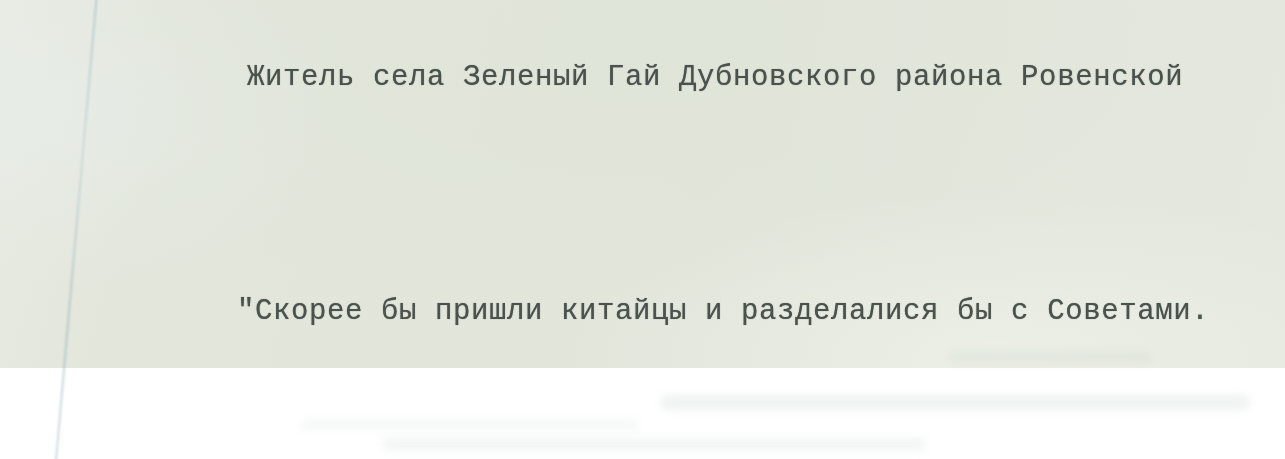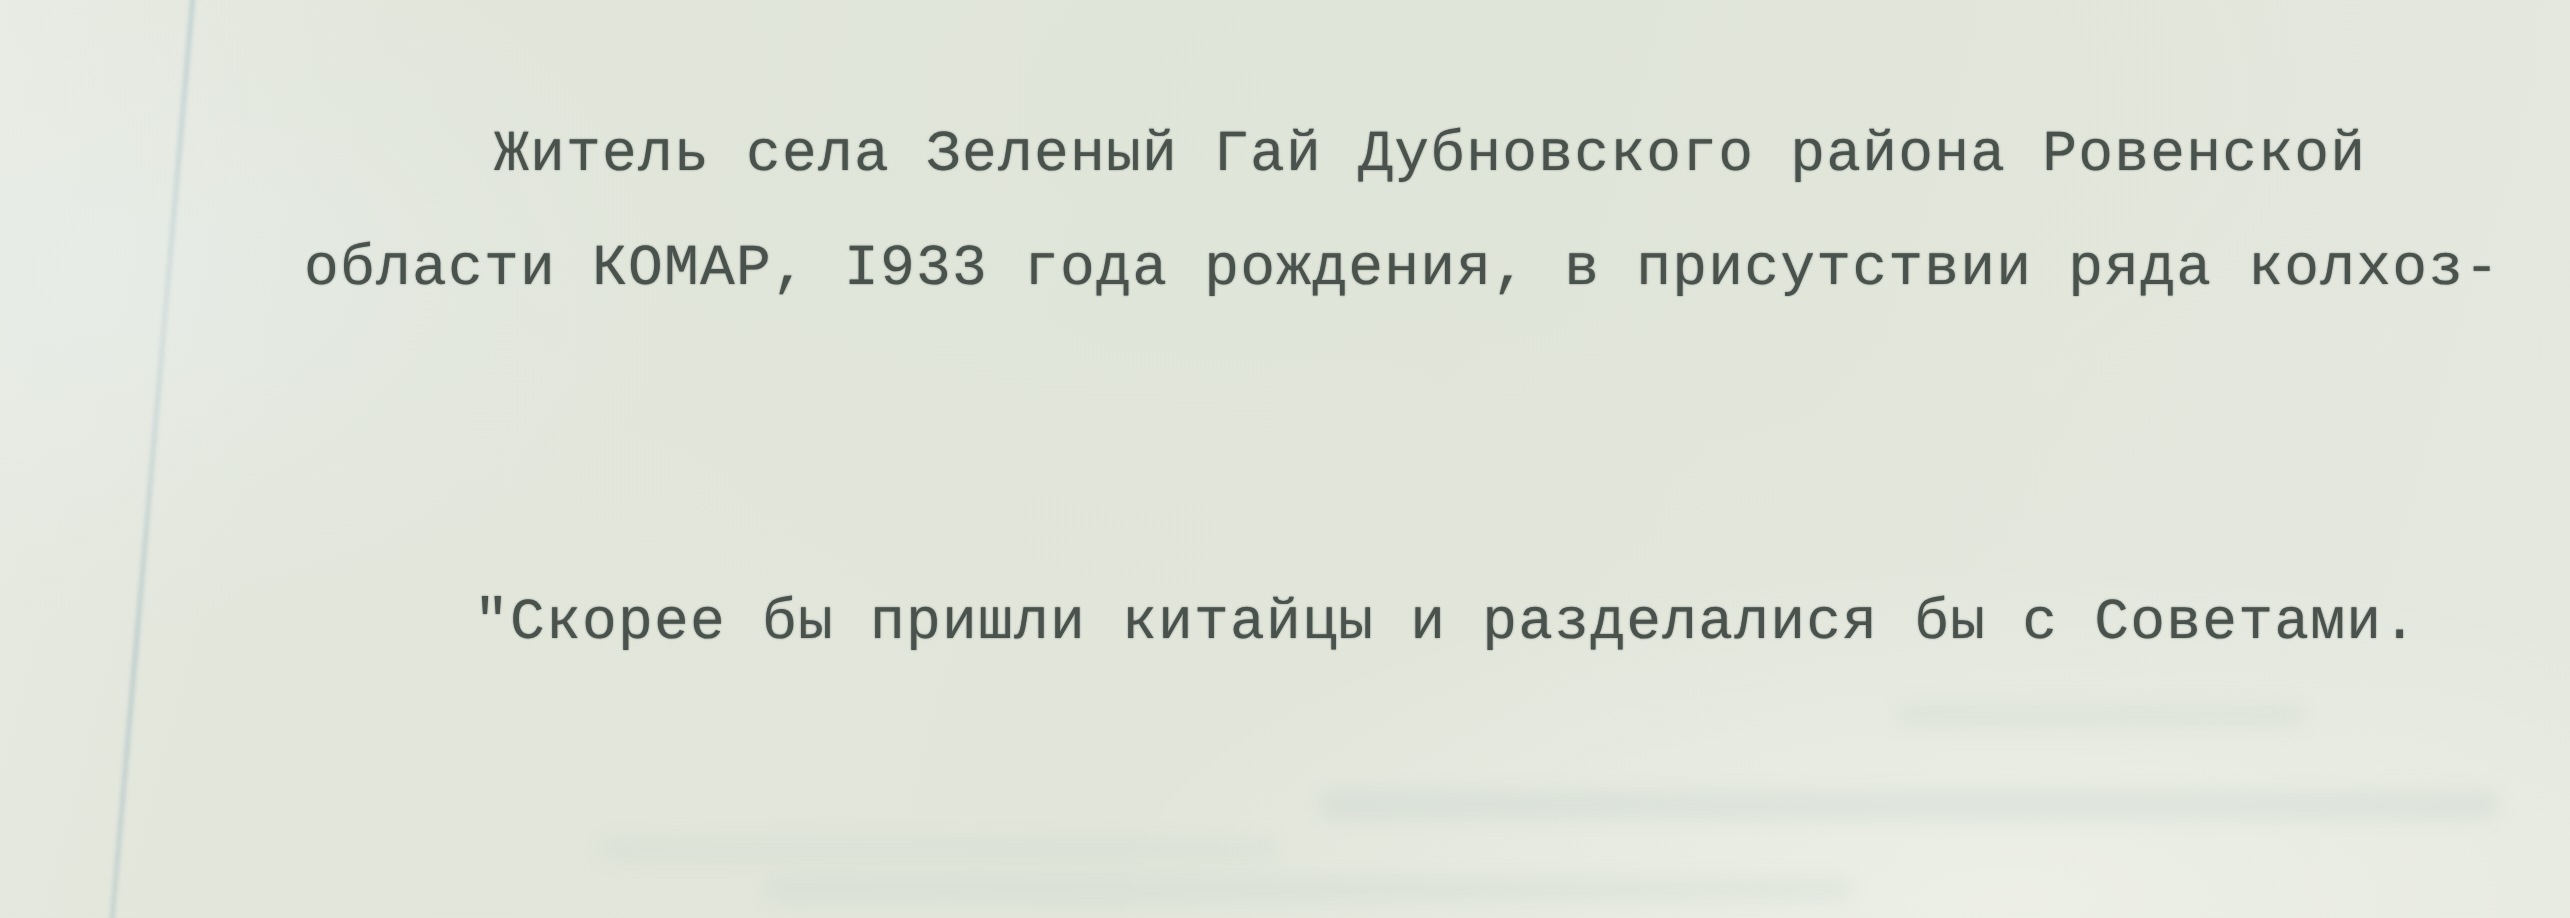--- a/index.html
+++ b/index.html
@@ -5,21 +5,21 @@
   html, body {
     margin: 0;
     padding: 0;
     width: 1285px;
     height: 459px;
     overflow: hidden;
   }
   .paper {
     position: relative;
     width: 1285px;
-    height: 459px;
+    height: 368px;
     background:
       radial-gradient(ellipse 700px 260px at 78% 98%, rgba(244,246,238,0.55), rgba(244,246,238,0) 65%),
       radial-gradient(ellipse 500px 300px at 4% 30%, rgba(233,239,238,0.5), rgba(233,239,238,0) 60%),
       radial-gradient(ellipse 900px 400px at 50% 10%, rgba(222,228,215,0.45), rgba(222,228,215,0) 70%),
       linear-gradient(105deg, #e8ebe2 0%, #e2e6db 14%, #e1e5da 55%, #e5e8de 100%);
     font-family: "Liberation Mono", "DejaVu Sans Mono", monospace;
   }
   
   .crease {
     position: absolute;
@@ -65,21 +65,20 @@
 </style>
 </head>
 <body>
 
 <div class="paper">
 
   <div class="crease"></div>
 
   <div class="doc-line p1-l1">Житель села Зеленый Гай Дубновского района Ровенской</div>
 
-  <div class="doc-line p1-l2">области КОМАР, I933 года рождения, в присутствии ряда колхоз-</div>
 
 
   <div class="doc-line q-l1">"Скорее бы пришли китайцы и разделалися бы с Советами.</div>
 
 
   <div class="ghost g1"></div>
   <div class="ghost g2"></div>
   <div class="ghost g3"></div>
   <div class="ghost g4"></div>
 

